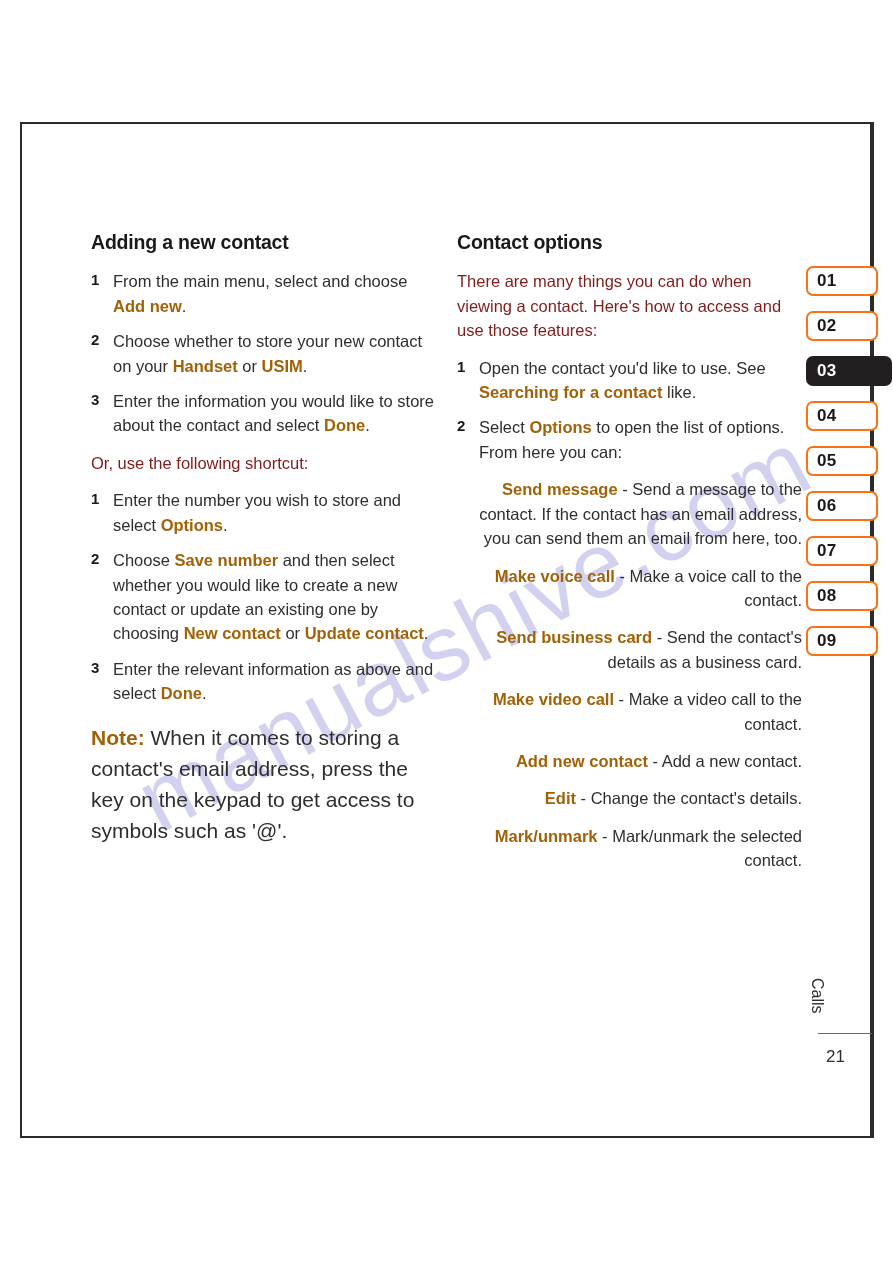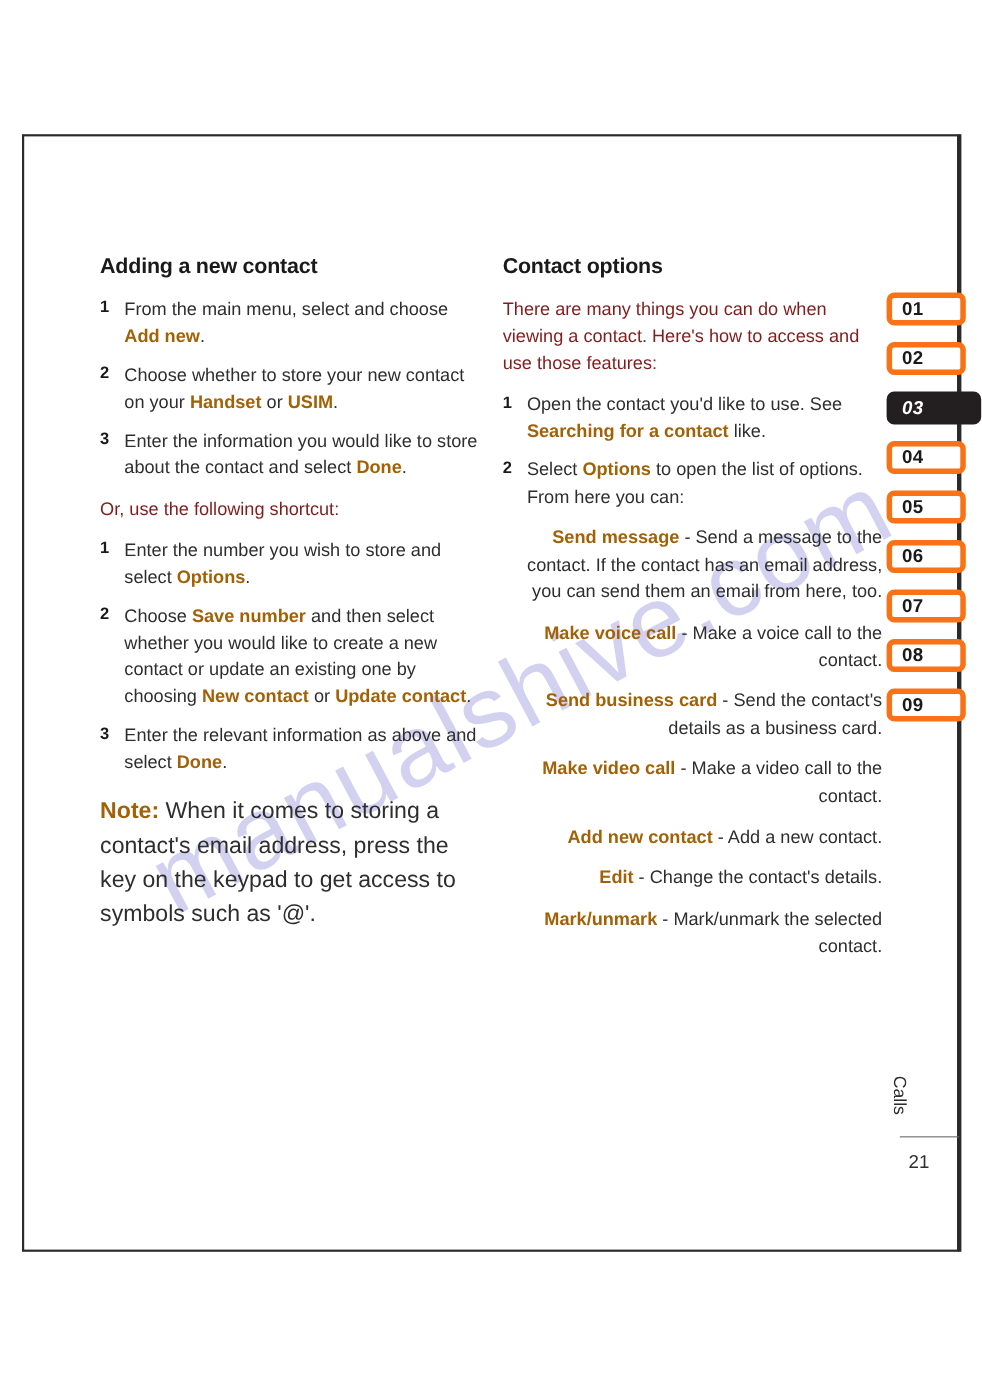--- a/index.html
+++ b/index.html
@@ -135,38 +135,37 @@
     left: 806px;
     top: 266px;
     width: 87px;
     z-index: 12;
   }
   .tab {
     position: relative;
     width: 72px;
     height: 30px;
     margin-bottom: 15px;
-    border: 5px solid #f97316;
+    border: 2px solid #f97316;
     border-radius: 7px;
     background: #ffffff;
     box-sizing: border-box;
     display: flex;
     align-items: center;
     padding-left: 9px;
     font-size: 17px;
     font-weight: bold;
     color: #1a1a1a;
     letter-spacing: 0.3px;
   }
   .tab.active {
     background: #231f20;
     border-color: #231f20;
     color: #ffffff;
     width: 86px;
-    font-style: italic;
   }
 
   #rail-divider {
     position: absolute;
     left: 871px;
     top: 122px;
     width: 3px;
     height: 1016px;
     background: #2b2b2b;
     z-index: 11;

